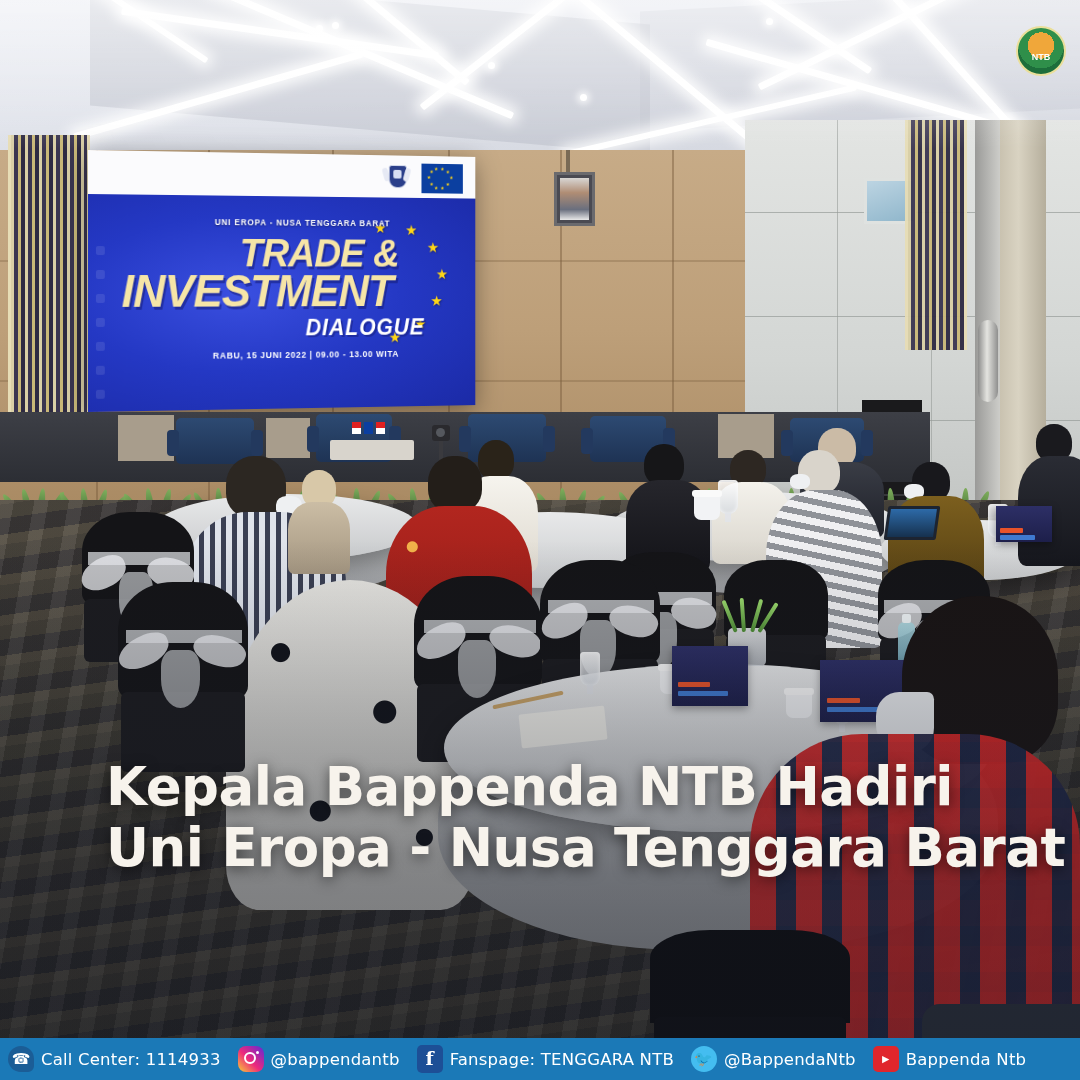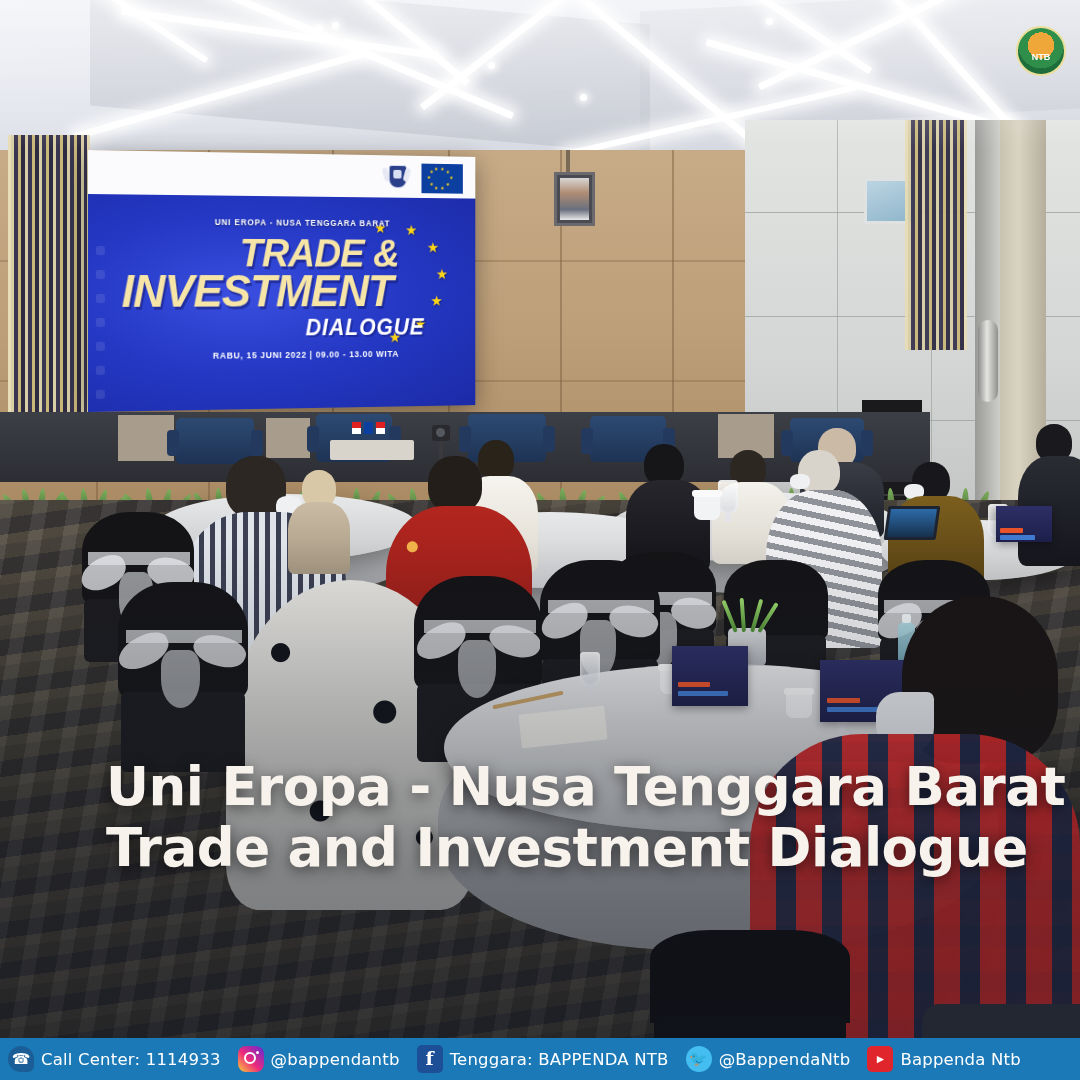--- a/index.html
+++ b/index.html
@@ -693,39 +693,39 @@
     <div class="vignette"></div>
     <div class="topglow"></div>
   </div>
 
 
   <div class="logo-right">
     <div class="ntb-seal"></div>
   </div>
 
   <div class="headline">
+    <div>Kepala Bappenda NTB Hadiri</div>
     <div>Uni Eropa - Nusa Tenggara Barat</div>
-    <div>Trade and Investment Dialogue</div>
   </div>
 
   <div class="footer">
 
     <div class="fitem">
       <span class="ficon ic-phone">☎</span>
       <span class="ftext">Call Center: 1114933</span>
     </div>
 
     <div class="fitem">
       <span class="ficon ic-ig"></span>
       <span class="ftext">@bappendantb</span>
     </div>
 
     <div class="fitem">
       <span class="ficon ic-fb">f</span>
-      <span class="ftext">Tenggara: BAPPENDA NTB</span>
+      <span class="ftext">Fanspage: TENGGARA NTB</span>
     </div>
 
     <div class="fitem">
       <span class="ficon ic-tw">🐦</span>
       <span class="ftext">@BappendaNtb</span>
     </div>
 
     <div class="fitem">
       <span class="ficon ic-yt">►</span>
       <span class="ftext">Bappenda Ntb</span>

